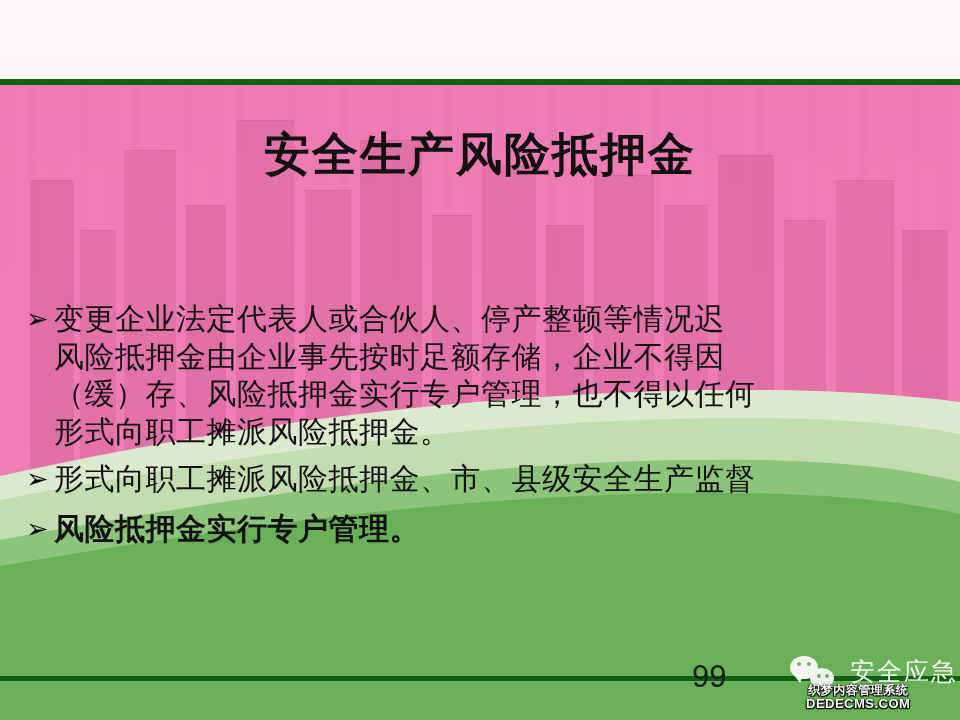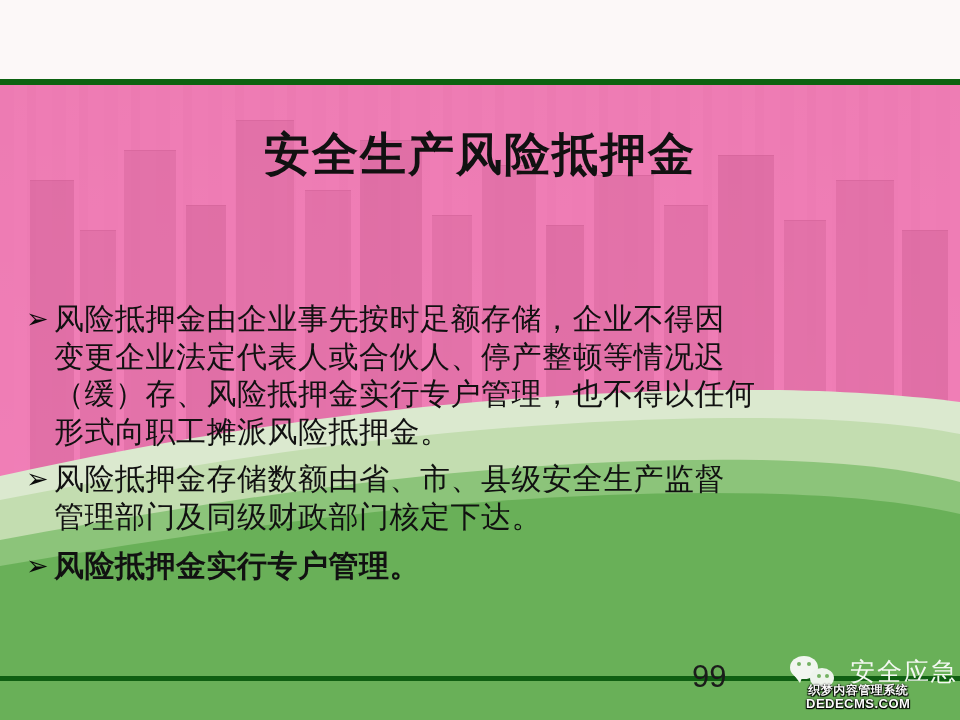--- a/index.html
+++ b/index.html
@@ -187,32 +187,31 @@
   <div class="content">
 
     <div class="slide-title">安全生产风险抵押金</div>
 
 
     <div class="bullets">
 
       <div class="bullet">
         <div class="bullet-marker">➢</div>
         <div class="bullet-body">
+          <div class="bullet-line">变更企业法定代表人或合伙人、停产整顿等情况迟</div>
           <div class="bullet-line">风险抵押金由企业事先按时足额存储，企业不得因</div>
-          <div class="bullet-line">变更企业法定代表人或合伙人、停产整顿等情况迟</div>
           <div class="bullet-line">（缓）存、风险抵押金实行专户管理，也不得以任何</div>
           <div class="bullet-line">形式向职工摊派风险抵押金。</div>
         </div>
       </div>
 
       <div class="bullet second">
         <div class="bullet-marker">➢</div>
         <div class="bullet-body">
-          <div class="bullet-line">风险抵押金存储数额由省、市、县级安全生产监督</div>
-          <div class="bullet-line">管理部门及同级财政部门核定下达。</div>
+          <div class="bullet-line">形式向职工摊派风险抵押金、市、县级安全生产监督</div>
         </div>
       </div>
 
       <div class="bullet emph">
         <div class="bullet-marker">➢</div>
         <div class="bullet-body">
           <div class="bullet-line">风险抵押金实行专户管理。</div>
         </div>
       </div>
 

